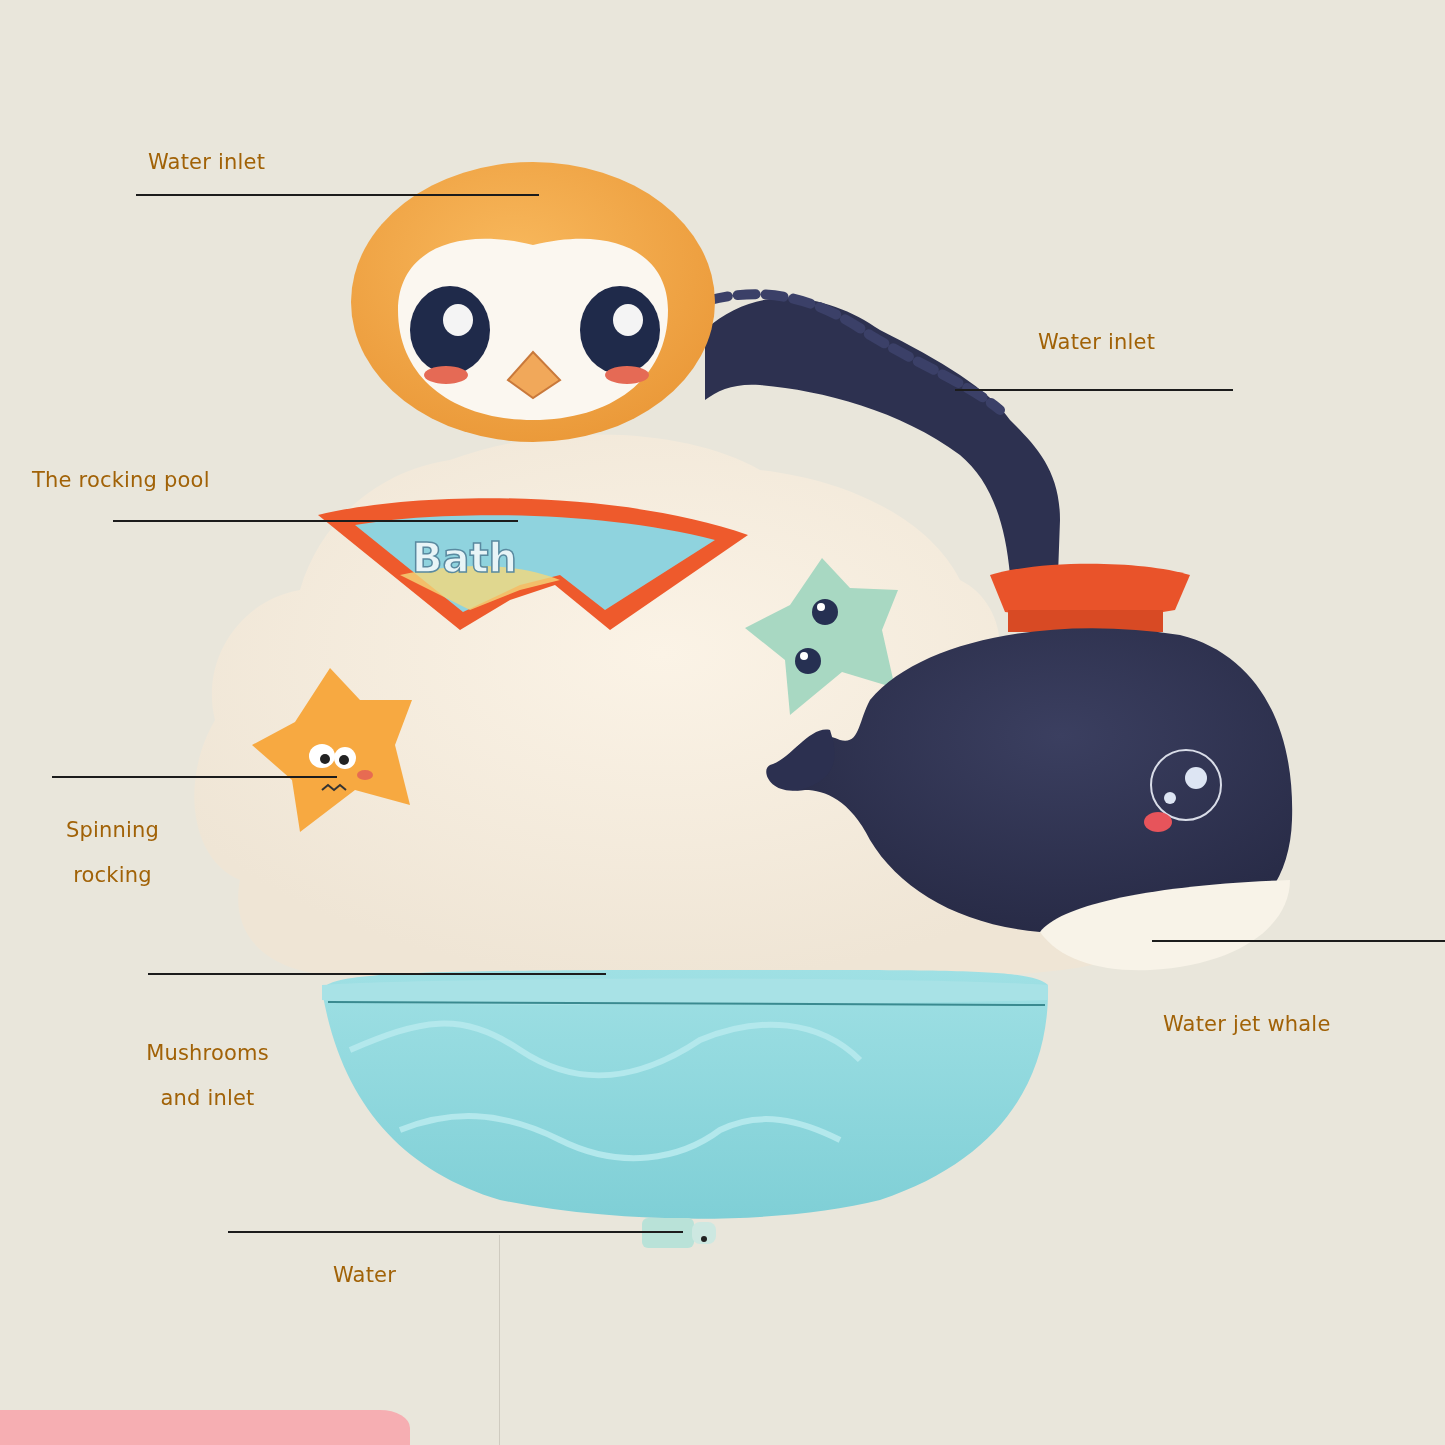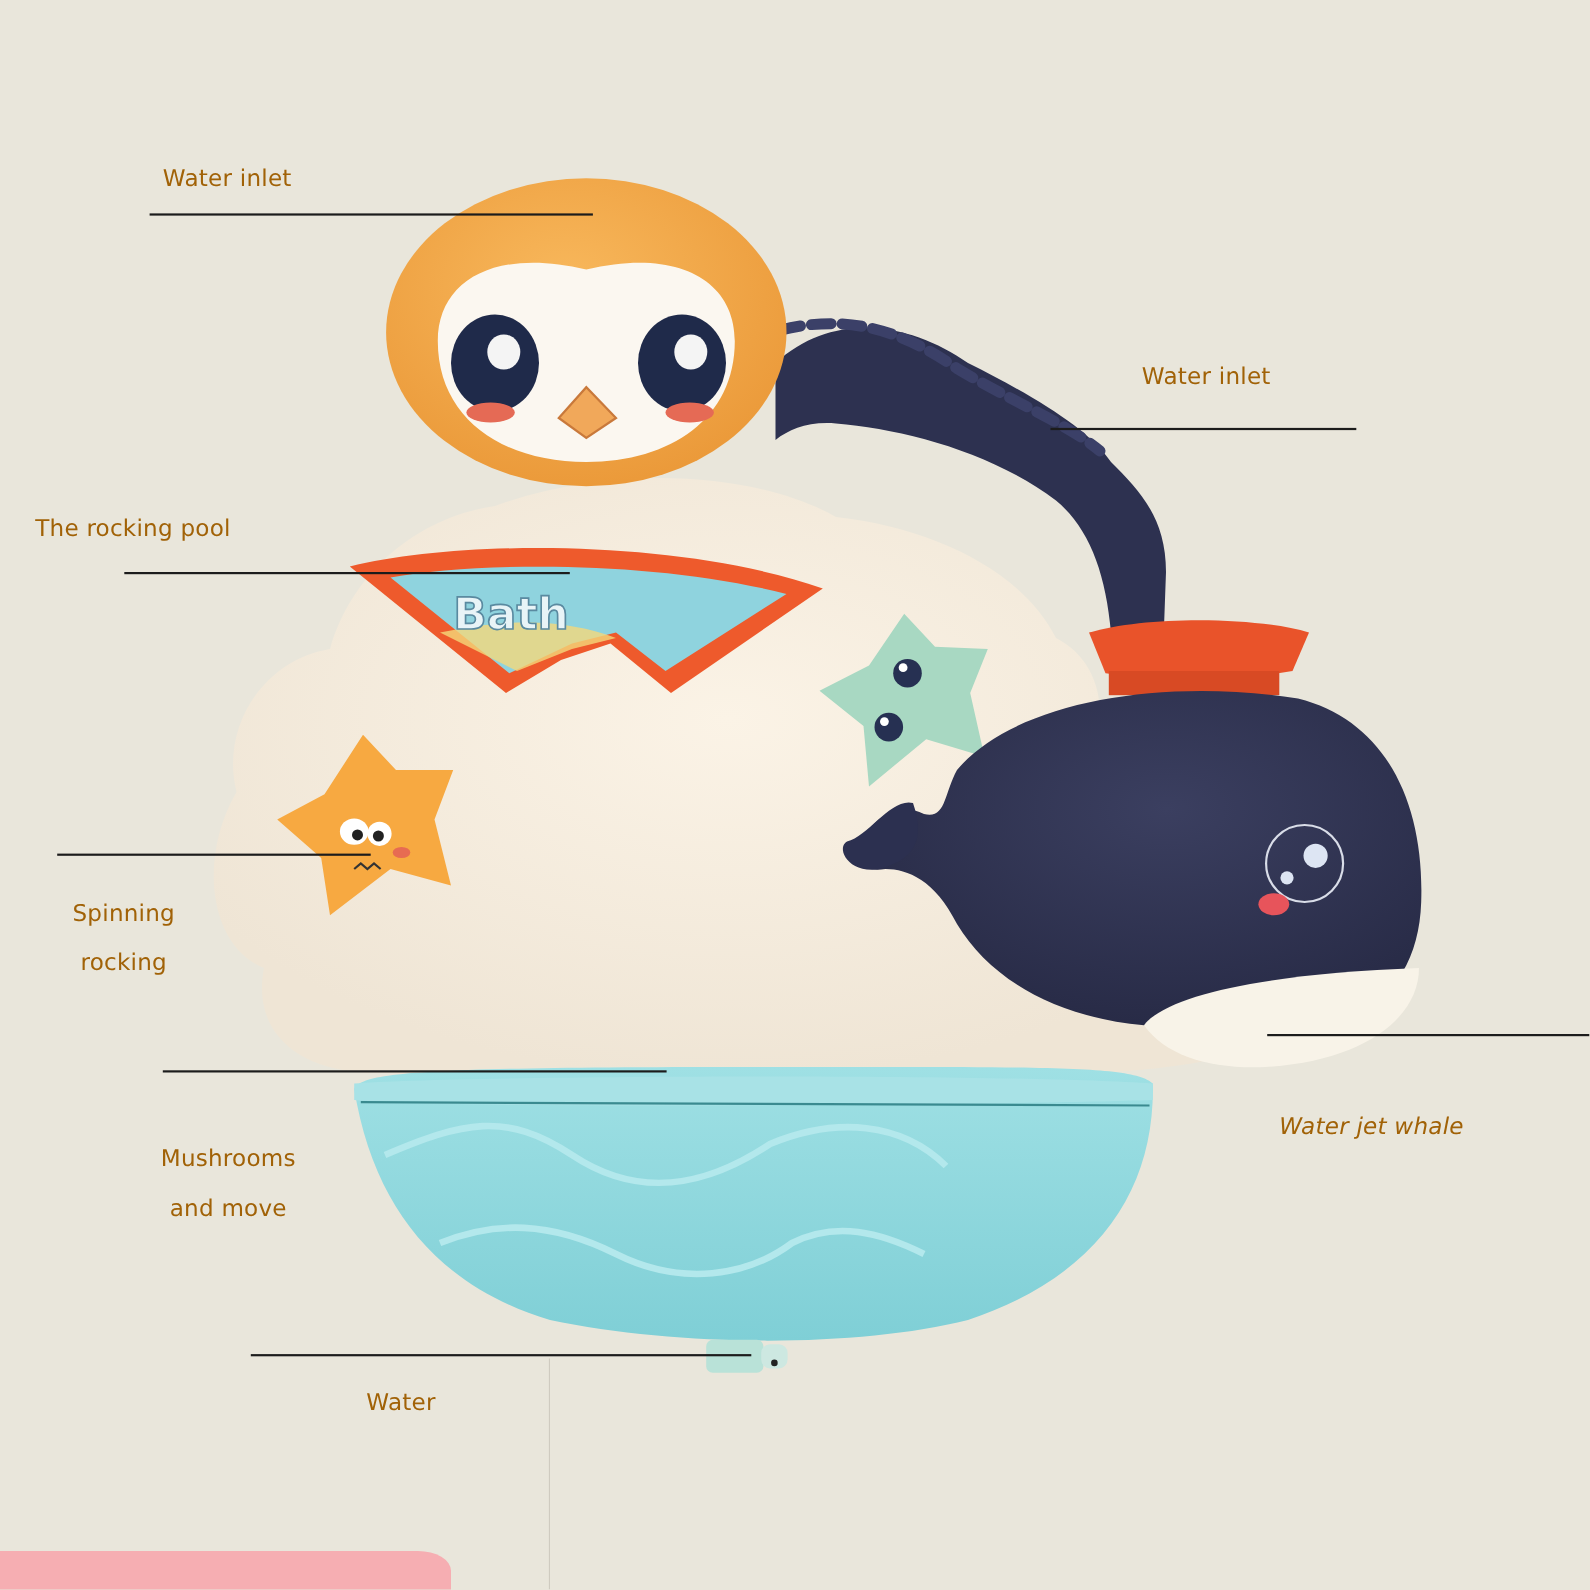--- a/index.html
+++ b/index.html
@@ -136,17 +136,17 @@
 
   <div class="label" style="left:148px;top:140px;">Water inlet</div>
   <div class="label" style="left:1038px;top:320px;">Water inlet</div>
   <div class="label" style="left:4px;top:458px;margin-left:28px;">The rocking pool</div>
   <div class="label center" style="left:30px;top:808px;width:165px;">
     <div>Spinning</div>
     <div>rocking</div>
   </div>
   <div class="label center" style="left:85px;top:1031px;width:245px;">
     <div>Mushrooms</div>
-    <div>and move</div>
+    <div>and inlet</div>
   </div>
-  <div class="label" style="left:1163px;top:1002px;font-style:italic;">Water jet whale</div>
+  <div class="label" style="left:1163px;top:1002px;">Water jet whale</div>
   <div class="label" style="left:333px;top:1253px;">Water</div>
 </div>
 
 </body></html>

